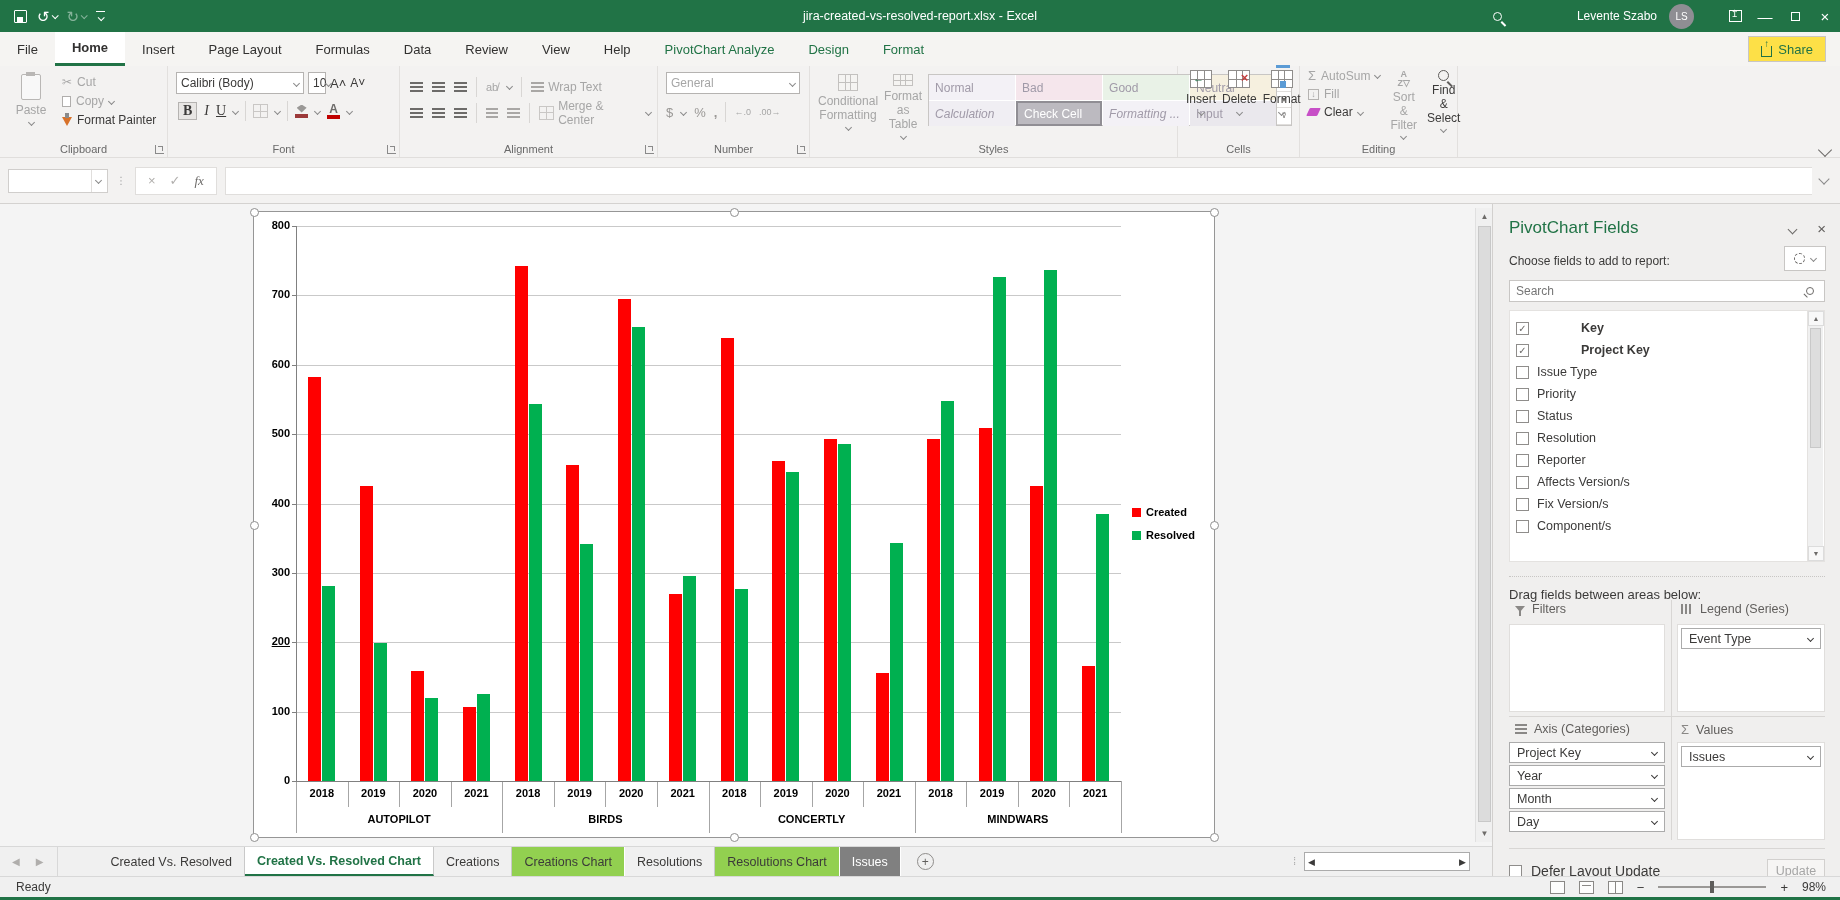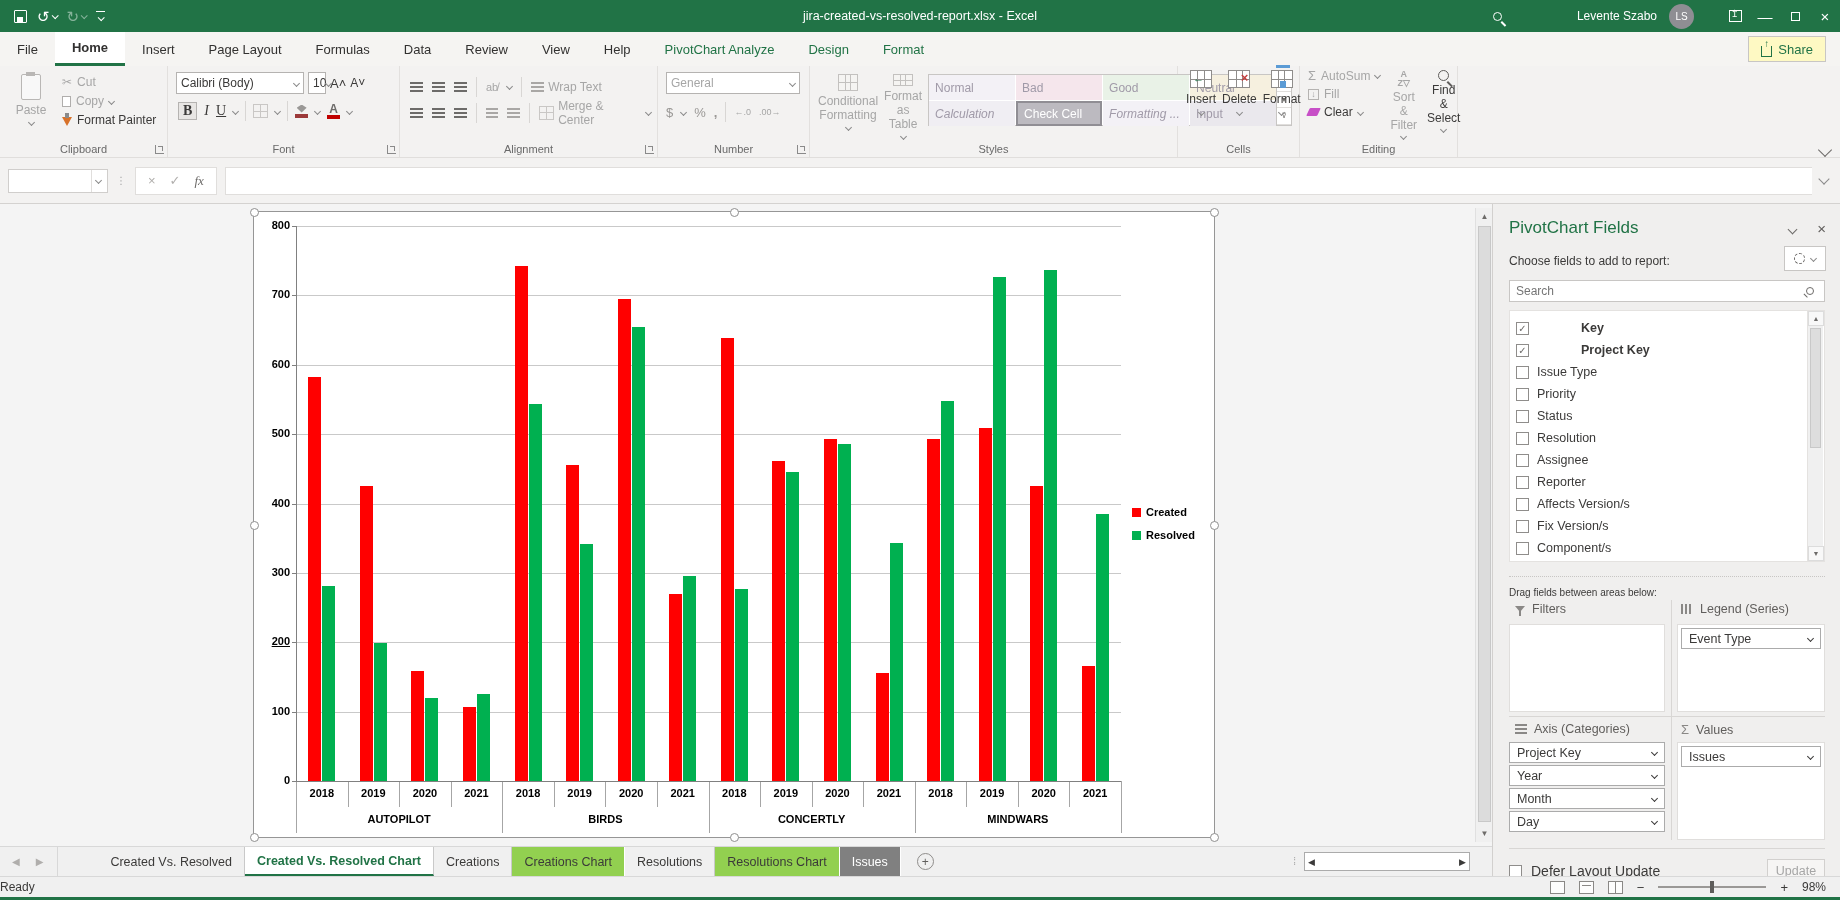--- a/index.html
+++ b/index.html
@@ -25,21 +25,21 @@
   .ribdisp { width:13px; height:12px; border:1.3px solid #fff; position:relative; }
   .ribdisp::after { content:"↥"; position:absolute; left:1px; top:-3px; font-size:10px; }
   .restore { width:9px; height:9px; border:1.3px solid #fff; position:relative; background:#217346; }
   .restore::before { content:""; position:absolute; left:2px; top:-4px; width:9px; height:9px; border:1.3px solid #fff; z-index:-1; }
 
   
   #tabrow { position:absolute; left:0; top:32px; width:1840px; height:34px; background:#f5f4f2; display:flex; align-items:stretch; }
   .rtab { padding:0 17px; display:flex; align-items:center; font-size:13px; color:#323130; cursor:default; }
   .rtab.active { background:#fff; font-weight:700; border-bottom:3px solid #217346; }
   .rtab.contextual { color:#217346; }
-  #share-btn { margin-left:auto; margin-right:14px; align-self:center; height:26px; padding:0 12px; background:#fef9c3; border:1px solid #c8c6c4; display:flex; align-items:center; gap:6px; color:#217346; font-size:13px; }
+  #share-btn { margin-left:auto; margin-right:14px; align-self:center; height:26px; padding:0 12px; background:#fde047; border:1px solid #c8c6c4; display:flex; align-items:center; gap:6px; color:#217346; font-size:13px; }
   .share-ic { width:11px; height:11px; border:1.4px solid #217346; border-top:none; position:relative; margin-top:4px; }
   .share-ic::after { content:"↑"; position:absolute; left:2px; top:-8px; font-size:10px; color:#217346; }
 
   
   #ribbon { position:absolute; left:0; top:66px; width:1840px; height:92px; background:#f3f2f1; border-bottom:1px solid #e0dedc; display:flex; }
   .rgroup { position:relative; border-right:1px solid #e2e0de; padding:6px 6px 18px 8px; flex:none; }
   .glabel { position:absolute; bottom:2px; left:0; right:0; text-align:center; font-size:11px; color:#696969; }
   .dlg { position:absolute; right:3px; bottom:3px; width:9px; height:9px; border-left:1px solid #8a8a8a; border-bottom:1px solid #8a8a8a; }
   .dlg::after { content:""; position:absolute; right:1px; top:1px; width:4px; height:4px; border-right:1px solid #8a8a8a; border-top:1px solid #8a8a8a; }
   .gray { color:#a6a6a6 !important; }
@@ -173,21 +173,21 @@
   #search-box .magp { width:8px; height:8px; border:1.4px solid #6d6b69; border-radius:50%; position:relative; margin-right:10px; flex:none;}
   #search-box .magp::after { content:""; position:absolute; left:-4px; top:7px; width:5px; height:1.4px; background:#6d6b69; transform:rotate(45deg); }
   #fields-list { position:absolute; left:16px; top:106px; width:316px; height:252px; background:#fff; border:1px solid #e4e2e0; overflow:hidden; padding:6px 0 0 6px; }
   .frow { display:flex; align-items:center; gap:8px; height:22px; }
   .cb { width:13px; height:13px; border:1px solid #8f8d8b; background:#fff; font-size:10px; color:#6d6b69; display:flex; align-items:center; justify-content:center; flex:none; }
   .flab { font-size:12.5px; color:#3b3a39; }
   .flab.b { font-weight:700;padding-left:44px; }
   #flscroll { position:absolute; right:17px; top:107px; width:16px; height:250px; background:#f0f0f0; border-left:1px solid #e4e2e0; }
   #flscroll .sarrow { position:absolute; left:0; width:16px; height:15px; font-size:7px; color:#6d6b69; display:flex; align-items:center; justify-content:center; background:#f8f8f8; border:1px solid #dcdcdc; }
   #flthumb { position:absolute; left:2px; top:17px; width:11px; height:120px; background:#ddd; border:1px solid #c8c8c8; }
-  #drag-hint { position:absolute; left:16px; top:372px; font-size:10px; color:#3b3a39; border-top:1px dotted #c8c6c4; width:316px; padding-top:10px; }
+  #drag-hint { position:absolute; left:16px; top:372px; font-size:13px; color:#3b3a39; border-top:1px dotted #c8c6c4; width:316px; padding-top:10px; }
   .qhead { position:absolute; font-size:12.5px; color:#605e5c; display:flex; align-items:center; gap:7px; }
   .qbox { position:absolute; background:#fff; border:1px solid #e0dedc; padding:3px; }
   .pill { height:21px; background:#fff; border:1px solid #ababab; display:flex; align-items:center; justify-content:space-between; font-size:12.5px; color:#3b3a39; padding:0 7px; margin-bottom:2px; }
   .pill .caret { border-color:#3b3a39; }
   .funnel { width:0; height:0; border-left:5px solid transparent; border-right:5px solid transparent; border-top:6px solid #8a8886; position:relative; }
   .funnel::after { content:""; position:absolute; left:-1px; top:-2px; width:2px; height:6px; background:#8a8886; }
   .vbars { width:12px; height:10px; background:repeating-linear-gradient(to right,#8a8886 0 2px,transparent 2px 4px); }
   .hbars { width:12px; height:10px; background:repeating-linear-gradient(to bottom,#8a8886 0 2px,transparent 2px 4px); }
   .sigma { font-size:13px; color:#8a8886; }
   #quad-vline { position:absolute; left:178px; top:396px; width:1px; height:240px; background:#d8d6d4; }
@@ -203,21 +203,21 @@
   .stab { display:flex; align-items:center; padding:0 12px; font-size:12.5px; color:#3b3a39; border-right:1px solid #c9c9c9; white-space:nowrap; }
   .stab.active { background:#fff; color:#217346; font-weight:700; border-bottom:2px solid #217346; border-right:1px solid #c9c9c9; }
   .stab.lime { background:#92d050; border-right:1px solid #fff; }
   .stab.dark { background:#808080; color:#fff; border-right:1px solid #fff; }
   #addsheet { width:17px; height:17px; border-radius:50%; border:1px solid #8f8d8b; color:#605e5c; font-size:12px; display:flex; align-items:center; justify-content:center; align-self:center; margin-left:16px; }
   #tb-dots { margin-left:auto; color:#a6a6a6; font-size:10px; align-self:center; letter-spacing:0; margin-right:8px;}
   #hscroll { align-self:center; width:166px; height:19px; background:#fff; border:1px solid #ababab; display:flex; align-items:center; justify-content:space-between; margin-right:22px; font-size:9px; color:#3b3a39; padding:0 3px; }
 
   
   #statusbar { position:absolute; left:0; top:876px; width:1840px; height:21px; background:#f0f0f0; border-top:1px solid #d8d8d8; display:flex; align-items:center; }
-  #status-left { font-size:12px; color:#3b3a39; padding-left:0; }
+  #status-left { font-size:12px; color:#3b3a39; padding-left:16px; }
   #status-right { margin-left:auto; display:flex; align-items:center; gap:14px; padding-right:14px; }
   .viewic { width:15px; height:13px; border:1px solid #8a8886; background:#fdfdfd; }
   .viewic.v2 { background:linear-gradient(#8a8886,#8a8886) 50% 30%/9px 1px no-repeat,#fdfdfd; }
   .viewic.v3 { background:linear-gradient(#8a8886,#8a8886) 50% 0/1px 100% no-repeat,#fdfdfd; }
   .zoomglyph { color:#3b3a39; font-size:13px; }
   #zoomtrack { width:108px; height:2px; background:#9a9896; position:relative; }
   #zoomknob { position:absolute; left:52px; top:-5px; width:4px; height:12px; background:#5f5d5b; }
   #zoom-pct { font-size:12px; color:#3b3a39; }
   #greenstrip { position:absolute; left:0; top:897px; width:1840px; height:3px; background:#217346; }
 </style>
@@ -644,24 +644,20 @@
       <div class="frow">
         <div class="cb"></div>
         <div class="flab">Status</div>
       </div>
       <div class="frow">
         <div class="cb"></div>
         <div class="flab">Resolution</div>
       </div>
       <div class="frow">
         <div class="cb"></div>
-        <div class="flab">Assignee</div>
-      </div>
-      <div class="frow">
-        <div class="cb"></div>
         <div class="flab">Reporter</div>
       </div>
       <div class="frow">
         <div class="cb"></div>
         <div class="flab">Affects Version/s</div>
       </div>
       <div class="frow">
         <div class="cb"></div>
         <div class="flab">Fix Version/s</div>
       </div>

